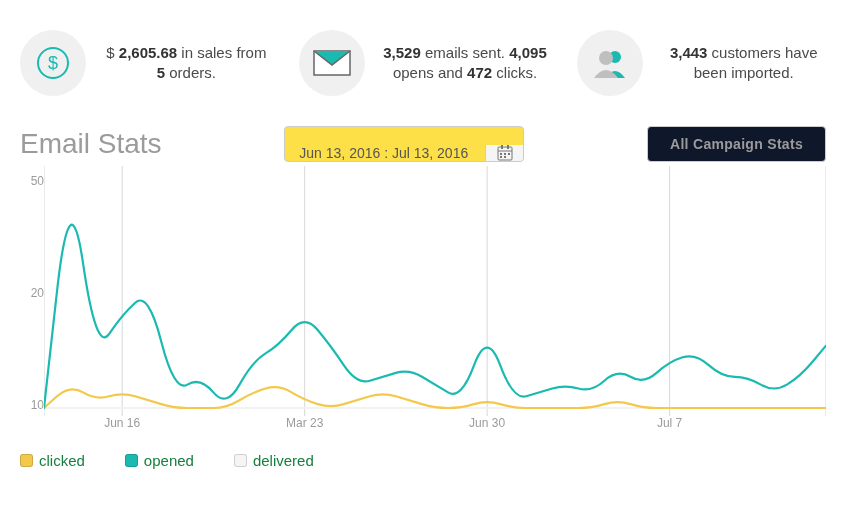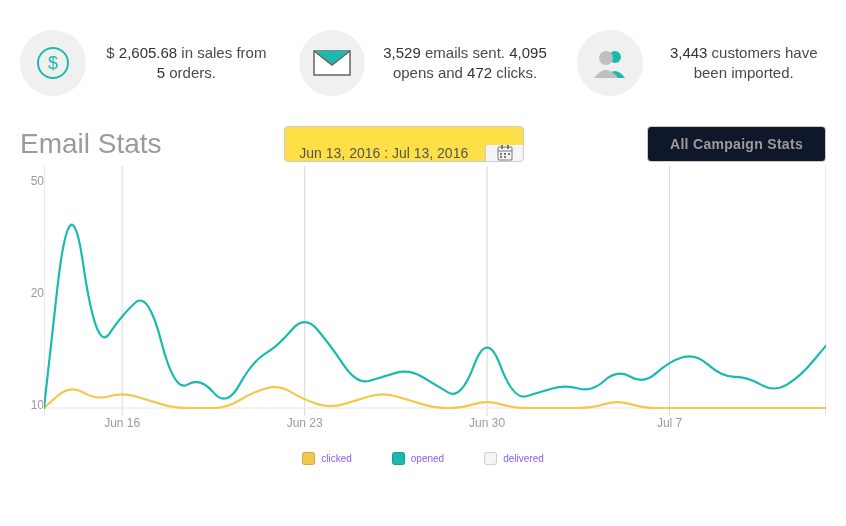--- a/index.html
+++ b/index.html
@@ -13,36 +13,36 @@
     --border:#cccccc;
   }
   *{box-sizing:border-box;font-family:"Helvetica Neue",Arial,sans-serif}
   body{margin:0;background:var(--bg);width:846px;color:var(--text-dark)}
   .wrap{padding:20px 20px 10px 20px}
   
   .stats{display:flex;justify-content:space-between;gap:30px;padding:10px 0 30px}
   .stat{display:flex;align-items:center;gap:18px;flex:1;justify-content:center}
   .stat .icon-circle{width:66px;height:66px;border-radius:50%;background:var(--circle);display:flex;align-items:center;justify-content:center;flex:0 0 66px}
   .stat .txt{font-size:15px;line-height:1.35;color:var(--text-dark);text-align:center;max-width:170px}
-  .stat .txt b{font-weight:400;color:#333}
+  .stat .txt b{font-weight:700;color:#333}
   
   .hdr{display:flex;align-items:center;gap:14px;margin-bottom:4px}
   .hdr h2{margin:0;font-weight:300;color:var(--text-light);font-size:28px;flex-shrink:0}
   .hdr .spacer{flex:1}
   .date-picker{display:flex;align-items:flex-end;border:1px solid var(--border);border-radius:4px;overflow:hidden;height:36px;background:#fde047}
   .date-picker .range{padding:0 14px;display:flex;align-items:center;color:#555;font-size:14px;min-width:200px}
   .date-picker .cal-btn{width:38px;background:#f5f5f5;border-left:1px solid var(--border);display:flex;align-items:center;justify-content:center}
   .all-btn{border:1px solid var(--border);border-radius:4px;height:36px;padding:0 22px;background:#0f172a;display:flex;align-items:center;color:var(--text-light);font-weight:600;font-size:14px;letter-spacing:.3px}
   
   .chart-box{position:relative;height:280px}
   .ylabels{position:absolute;left:0;top:8px;bottom:34px;width:24px;display:flex;flex-direction:column;justify-content:space-between;color:var(--text-light);font-size:12px;text-align:right}
   .plot{position:absolute;left:24px;right:0;top:0;bottom:30px}
   .xlabels{position:absolute;left:24px;right:0;bottom:12px;height:18px}
   .xlabels span{position:absolute;color:var(--text-light);font-size:12px;transform:translateX(-50%)}
-  .legend{display:flex;gap:40px;justify-content:center;padding:6px 0 0;color:#8b5cf6;font-size:10px}
+  .legend{display:flex;gap:40px;padding:6px 0 0;color:#15803d;font-size:15px}
   .legend .item{display:flex;align-items:center;gap:6px}
   .legend .sw{width:13px;height:13px;border-radius:3px;border:1px solid rgba(0,0,0,.15)}
 </style>
 </head>
 <body>
 
 <div class="wrap">
 
   <div class="stats">
     <div class="stat">
@@ -122,21 +122,21 @@
           <line x1="624" x2="624" y1="0" y2="250" stroke="#d8d8d8" stroke-width="1"></line>
           <line x1="780" x2="780" y1="0" y2="250" stroke="#d8d8d8" stroke-width="1"></line>
           <line x1="0" x2="780" y1="242" y2="242" stroke="#d8d8d8"></line>
           <path d="M 0 242 Q 0 242 13 242 Q 26 242 39 242 Q 52 242 65 242 Q 78 242 91 242 Q 104 242 117 242 Q 130 242 143 242 Q 156 242 169 242 Q 182 242 195 242 Q 208 242 221 242 Q 234 242 247 242 Q 260 242 273 242 Q 286 242 299 242 Q 312 242 325 242 Q 338 242 351 242 Q 364 242 377 242 Q 390 242 403 242 Q 416 242 429 242 Q 442 242 455 242 Q 468 242 481 242 Q 494 242 507 242 Q 520 242 533 242 Q 546 242 559 242 Q 572 242 585 242 Q 598 242 611 242 Q 624 242 637 242 Q 650 242 663 242 Q 676 242 689 242 Q 702 242 715 242 Q 728 242 741 242 Q 754 242 767 242 T 780 242" fill="none" stroke="#f5f5f5" stroke-width="1.5" stroke-linecap="round" stroke-linejoin="round"></path>
           <path d="M 0 242 Q 0 242 13 230.3 Q 26 218.6 39 226.39999999999998 Q 52 234.2 65 230.3 Q 78 226.4 91 230.3 Q 104 234.2 117 238.1 Q 130 242 143 242 Q 156 242 169 242 Q 182 242 195 234.2 Q 208 226.4 221 222.5 Q 234 218.6 247 226.39999999999998 Q 260 234.2 273 238.1 Q 286 242 299 238.1 Q 312 234.2 325 230.3 Q 338 226.4 351 230.3 Q 364 234.2 377 238.1 Q 390 242 403 242 Q 416 242 429 238.1 Q 442 234.2 455 238.1 Q 468 242 481 242 Q 494 242 507 242 Q 520 242 533 242 Q 546 242 559 238.1 Q 572 234.2 585 238.1 Q 598 242 611 242 Q 624 242 637 242 Q 650 242 663 242 Q 676 242 689 242 Q 702 242 715 242 Q 728 242 741 242 Q 754 242 767 242 T 780 242" fill="none" stroke="#f2c94c" stroke-width="2.2" stroke-linecap="round" stroke-linejoin="round"></path>
           <path d="M 0 242 Q 0 242 13 125 Q 26 8 39 97.7 Q 52 187.4 65 167.89999999999998 Q 78 148.39999999999998 91 136.7 Q 104 125 117 175.7 Q 130 226.4 143 218.60000000000002 Q 156 210.8 169 226.4 Q 182 242 195 218.6 Q 208 195.2 221 187.39999999999998 Q 234 179.6 247 164 Q 260 148.39999999999998 273 164 Q 286 179.6 299 199.1 Q 312 218.6 325 214.7 Q 338 210.8 351 206.9 Q 364 203 377 210.8 Q 390 218.6 403 226.39999999999998 Q 416 234.2 429 199.1 Q 442 164 455 199.1 Q 468 234.2 481 230.3 Q 494 226.4 507 222.5 Q 520 218.6 533 222.5 Q 546 226.4 559 214.7 Q 572 203 585 210.8 Q 598 218.6 611 206.89999999999998 Q 624 195.2 637 191.3 Q 650 187.4 663 199.10000000000002 Q 676 210.8 689 210.8 Q 702 210.8 715 218.60000000000002 Q 728 226.4 741 218.60000000000002 Q 754 210.8 767 195.2 T 780 179.6" fill="none" stroke="#1bbab1" stroke-width="2.2" stroke-linecap="round" stroke-linejoin="round"></path>
         </svg>
     </div>
     <div class="xlabels" id="xlabels">
         <span style="left: 10%;">Jun 16</span>
-        <span style="left: 33.3333%;">Jun 23</span>
+        <span style="left: 33.3333%;">Mar 23</span>
         <span style="left: 56.6667%;">Jun 30</span>
         <span style="left: 80%;">Jul 7</span>
       </div>
   </div>
 
   <div class="legend">
     <div class="item">
         <span class="sw" style="background:#f2c94c"></span>
         <span>clicked</span>
       </div>

